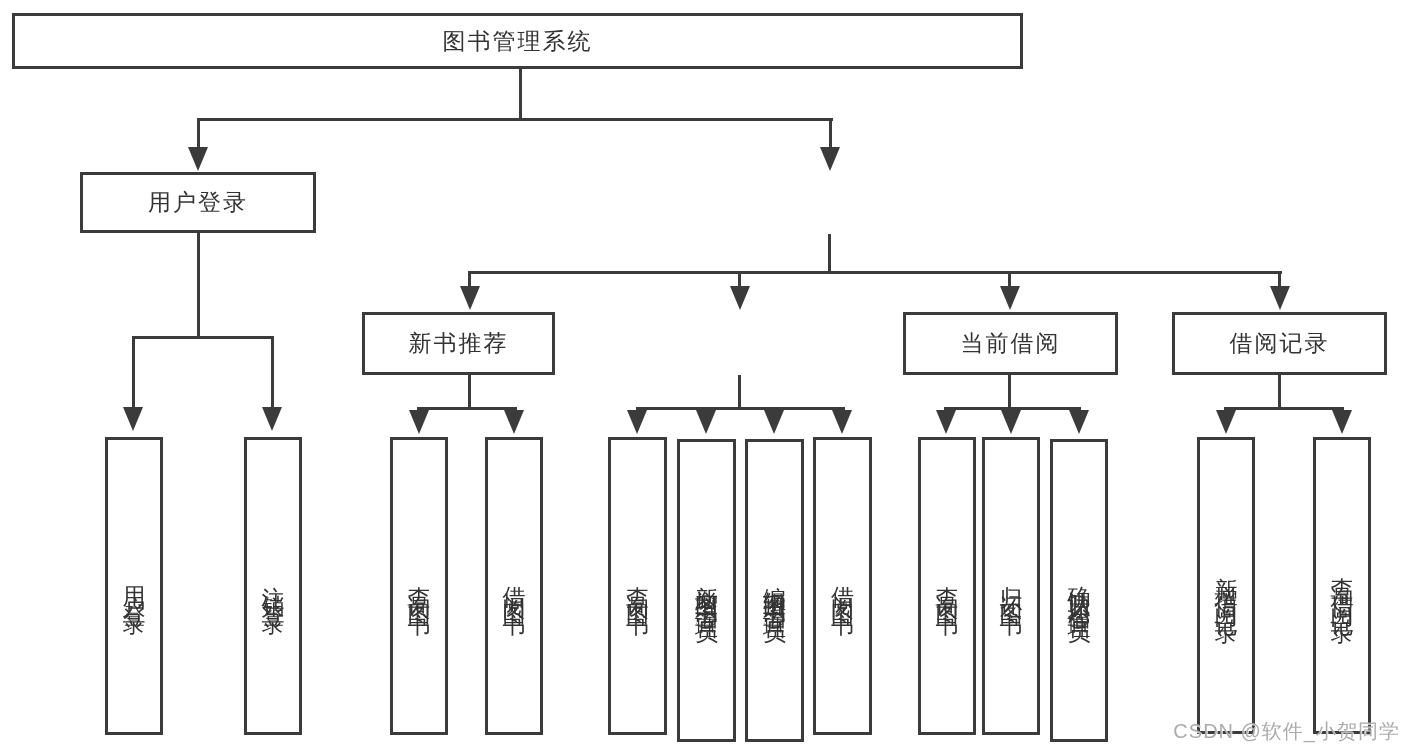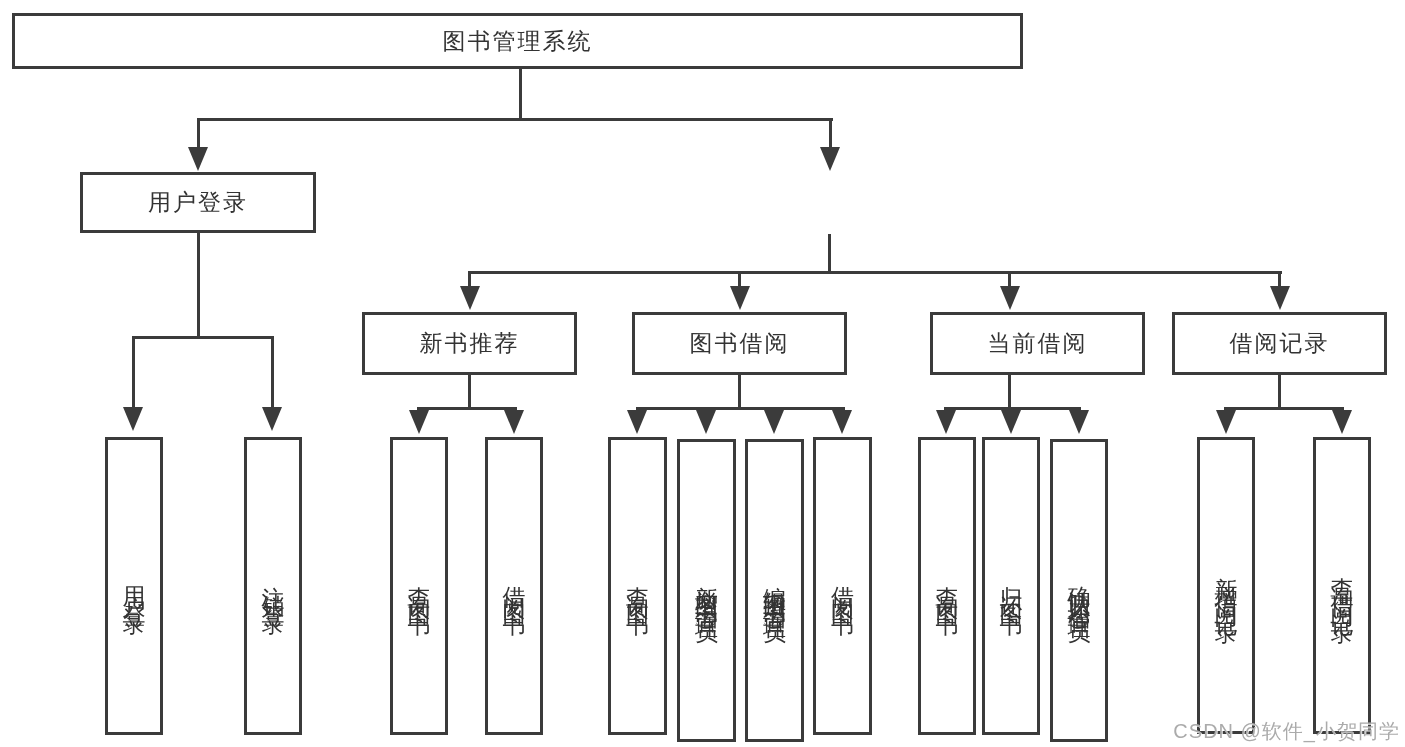--- a/index.html
+++ b/index.html
@@ -79,23 +79,22 @@
 
   <div class="line" style="left: 1278px; top: 375px; width: 3px; height: 35px; background: rgb(59, 59, 59);"></div>
   <div class="line" style="left: 1224px; top: 407px; width: 120px; height: 3px; background: rgb(59, 59, 59);"></div>
   <div class="arrow" style="left: 1216px; top: 410px; border-top-color: rgb(59, 59, 59);"></div>
   <div class="arrow" style="left: 1332px; top: 410px; border-top-color: rgb(59, 59, 59);"></div>
 
   <div class="box hbox" style="left: 12px; top: 13px; width: 1011px; height: 56px; border-color: rgb(59, 59, 59); color: rgb(51, 51, 51);">图书管理系统</div>
 
   <div class="box hbox" style="left: 80px; top: 172px; width: 236px; height: 61px; border-color: rgb(59, 59, 59); color: rgb(51, 51, 51);">用户登录</div>
 
-  <div class="box hbox" style="left: 362px; top: 312px; width: 215px; height: 63px; border-color: rgb(59, 59, 59); color: rgb(51, 51, 51);">新书推荐</div>
-  <div class="box hbox" style="left: 632px; top: 312px; width: 215px; height: 63px; border-color: rgb(59, 59, 59); color: rgb(51, 51, 51);">图书借阅</div>
-  <div class="box hbox" style="left: 930px; top: 312px; width: 215px; height: 63px; border-color: rgb(59, 59, 59); color: rgb(51, 51, 51);">当前借阅</div>
+  <div class="box hbox" style="left: 362px; top: 312px; width: 193px; height: 63px; border-color: rgb(59, 59, 59); color: rgb(51, 51, 51);">新书推荐</div>
+  <div class="box hbox" style="left: 903px; top: 312px; width: 215px; height: 63px; border-color: rgb(59, 59, 59); color: rgb(51, 51, 51);">当前借阅</div>
   <div class="box hbox" style="left: 1172px; top: 312px; width: 215px; height: 63px; border-color: rgb(59, 59, 59); color: rgb(51, 51, 51);">借阅记录</div>
 
   <div class="box vbox" style="left: 105px; top: 437px; width: 58px; height: 298px; border-color: rgb(59, 59, 59); color: rgb(51, 51, 51);">用户登录</div>
   <div class="box vbox" style="left: 244px; top: 437px; width: 58px; height: 298px; border-color: rgb(59, 59, 59); color: rgb(51, 51, 51);">注销登录</div>
 
   <div class="box vbox" style="left: 390px; top: 437px; width: 58px; height: 298px; border-color: rgb(59, 59, 59); color: rgb(51, 51, 51);">查询图书</div>
   <div class="box vbox" style="left: 485px; top: 437px; width: 58px; height: 298px; border-color: rgb(59, 59, 59); color: rgb(51, 51, 51);">借阅图书</div>
 
   <div class="box vbox" style="left: 608px; top: 437px; width: 59px; height: 298px; border-color: rgb(59, 59, 59); color: rgb(51, 51, 51);">查询图书</div>
   <div class="box vbox tall" style="left: 677px; top: 439px; width: 59px; height: 303px; border-color: rgb(59, 59, 59); color: rgb(51, 51, 51);">新增图书（管理员）</div>

